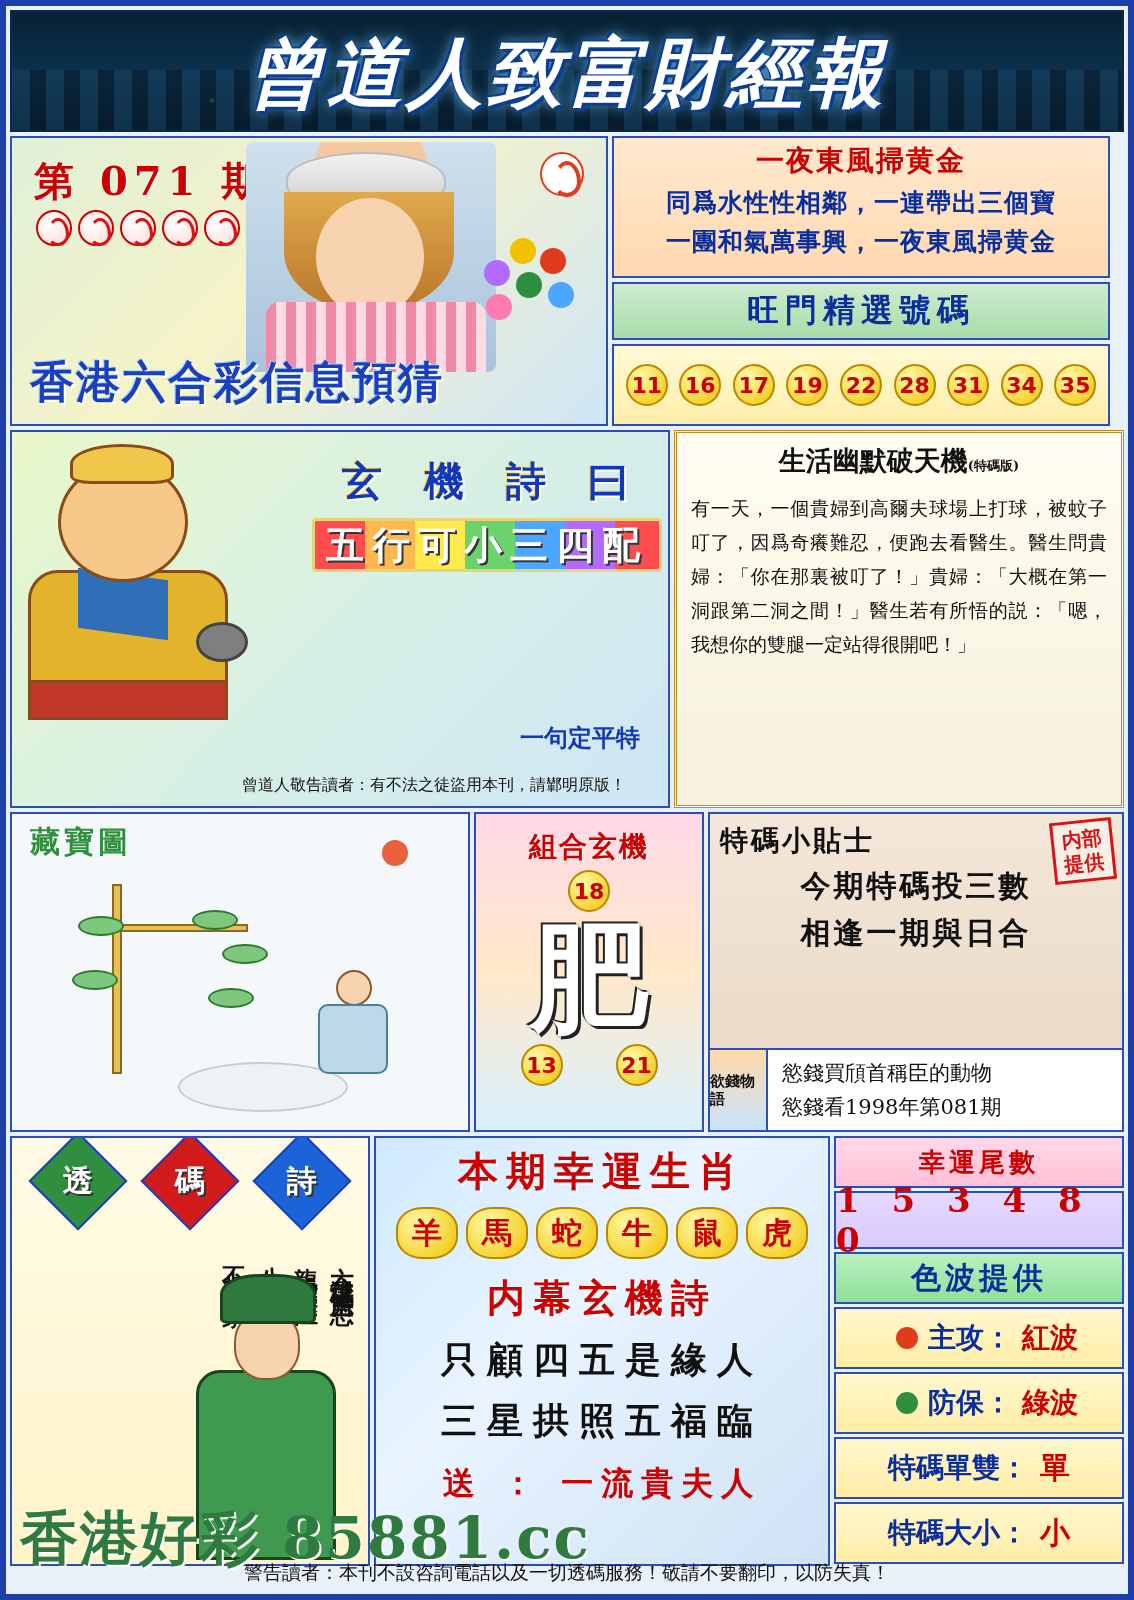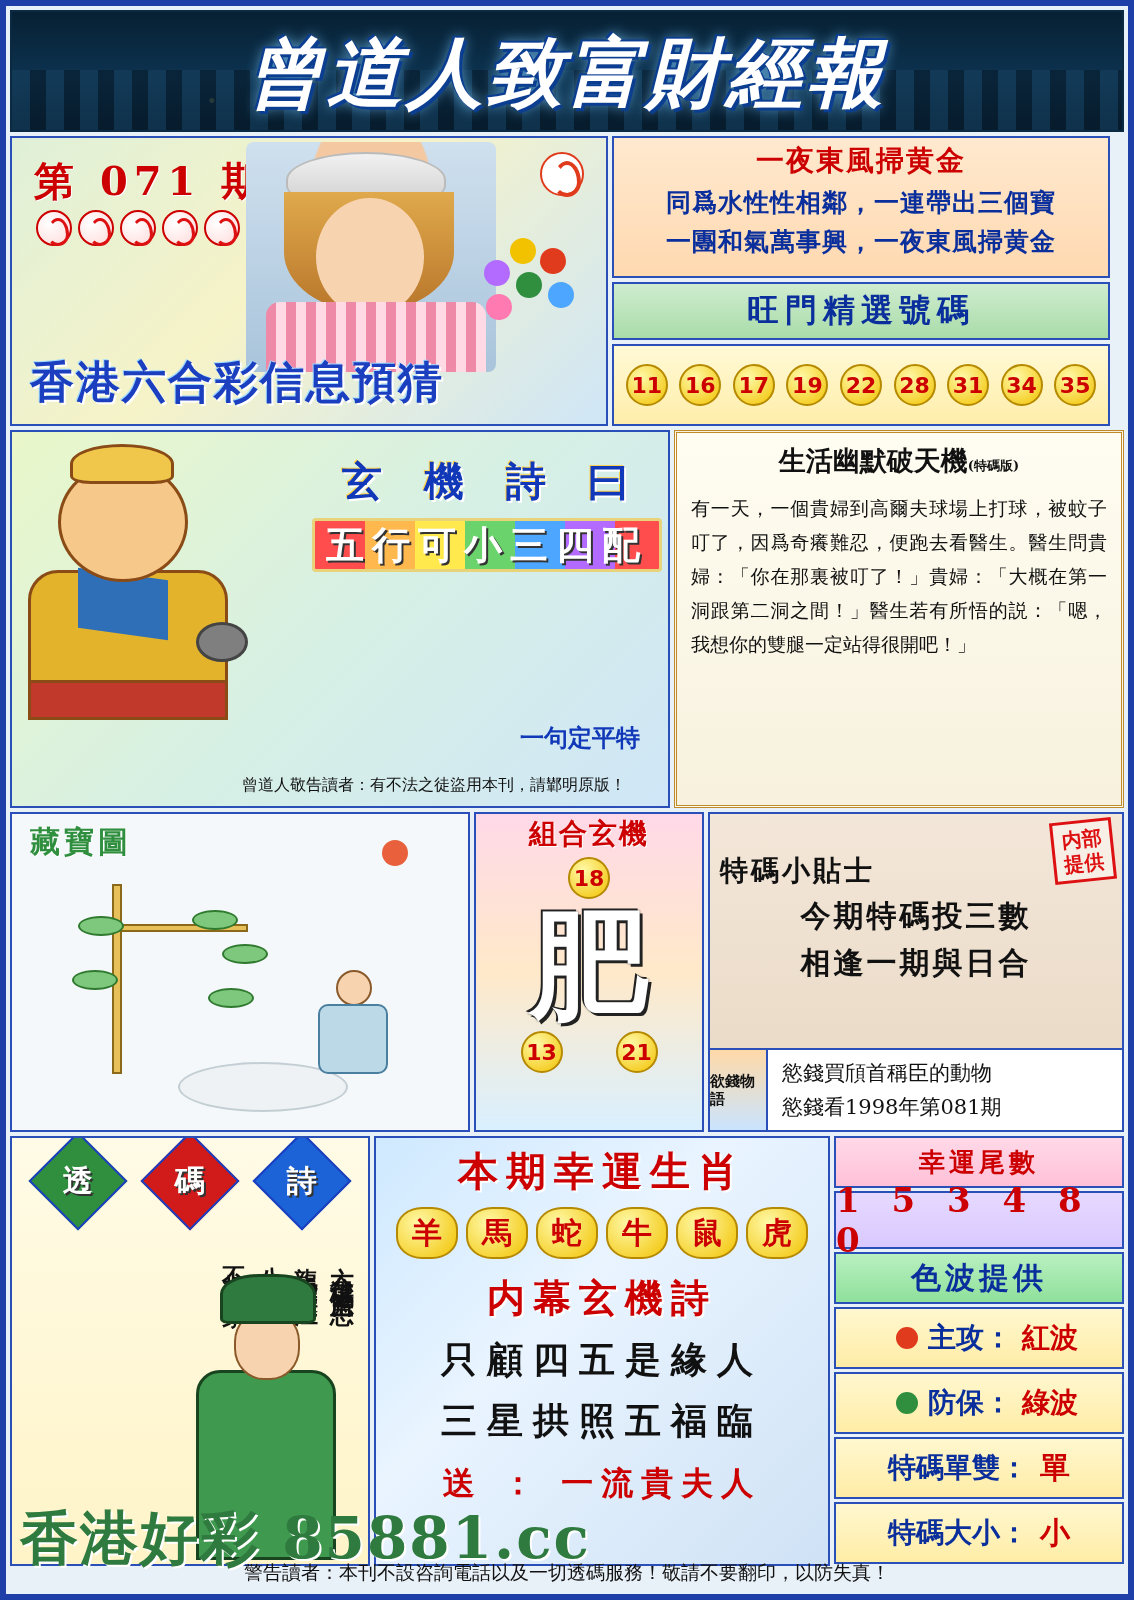--- a/index.html
+++ b/index.html
@@ -240,36 +240,36 @@
   .boy .head{position:absolute;left:28px;top:0;width:36px;height:36px;border-radius:50%;background:#f7d3b0;border:2px solid #8a5a2a;}
   .boy .body{position:absolute;left:10px;top:34px;width:70px;height:70px;background:#bcd9e8;border:2px solid #4a7fa0;border-radius:10px;}
   .rock{position:absolute;right:120px;bottom:18px;width:170px;height:50px;background:#eef2f4;border:2px solid #c3ced4;border-radius:50%;}
   .kite{position:absolute;right:60px;top:26px;width:26px;height:26px;border-radius:50%;background:#e8603c;}
   .combo{
     width:230px;border:2px solid #2b4fb8;
     background:linear-gradient(180deg,#ffd9e8,#ffe9c9 50%,#d9f0ff);
     position:relative;text-align:center;
   }
   .combo-title{
-    margin-top:1px;font-size:28px;font-weight:bold;color:#c00;letter-spacing:2px;
+    margin-top:14px;font-size:28px;font-weight:bold;color:#c00;letter-spacing:2px;
     font-family:"DejaVu Serif","Liberation Serif",serif;text-shadow:1px 1px 0 #fff;
   }
   .combo .ball-top{margin:4px auto 0;}
   .combo-char{
     font-family:"DejaVu Serif","Liberation Serif",serif;
     font-size:118px;font-weight:bold;color:#fff;line-height:130px;
     text-shadow:3px 3px 0 #222,-2px -2px 0 #222,0 0 2px #222;
   }
   .combo-bottom{display:flex;justify-content:space-around;padding:0 18px;margin-top:2px;}
   .tips{
     flex:1;border:2px solid #2b4fb8;display:flex;flex-direction:column;
     background:linear-gradient(180deg,#f3e7d9,#e8d7c2);
   }
   .tips-main{flex:1;position:relative;padding:8px 10px;}
-  .tips-title{font-family:"DejaVu Serif","Liberation Serif",serif;font-size:28px;font-weight:bold;color:#111;letter-spacing:3px;margin-top:30px;}
+  .tips-title{font-family:"DejaVu Serif","Liberation Serif",serif;font-size:28px;font-weight:bold;color:#111;letter-spacing:3px;}
   .tips-line{font-family:"DejaVu Serif","Liberation Serif",serif;font-size:30px;font-weight:bold;color:#111;text-align:center;margin-top:6px;letter-spacing:3px;}
   .stamp{
     position:absolute;right:8px;top:6px;width:62px;height:62px;border:3px solid #d11;
     color:#d11;font-weight:bold;font-size:20px;line-height:24px;text-align:center;
     padding-top:4px;font-family:"DejaVu Serif","Liberation Serif",serif;
     transform:rotate(-6deg);background:rgba(255,255,255,.4);
   }
   .tips-foot{height:82px;display:flex;border-top:2px solid #2b4fb8;}
   .tips-foot .tag{
     width:58px;display:flex;flex-direction:column;align-items:center;justify-content:center;

